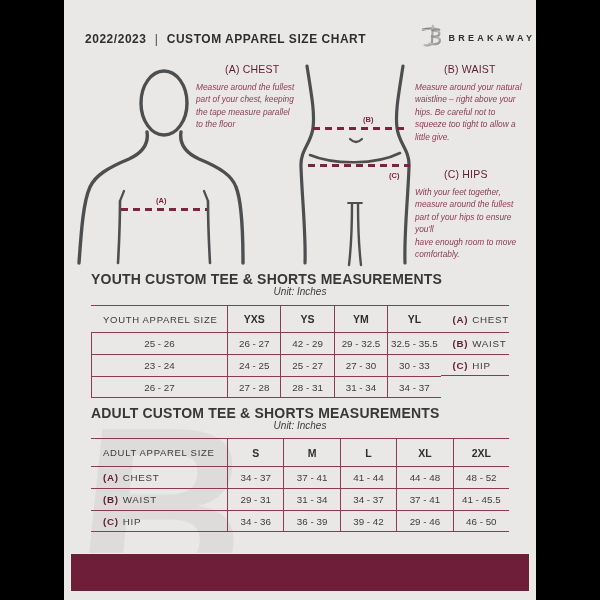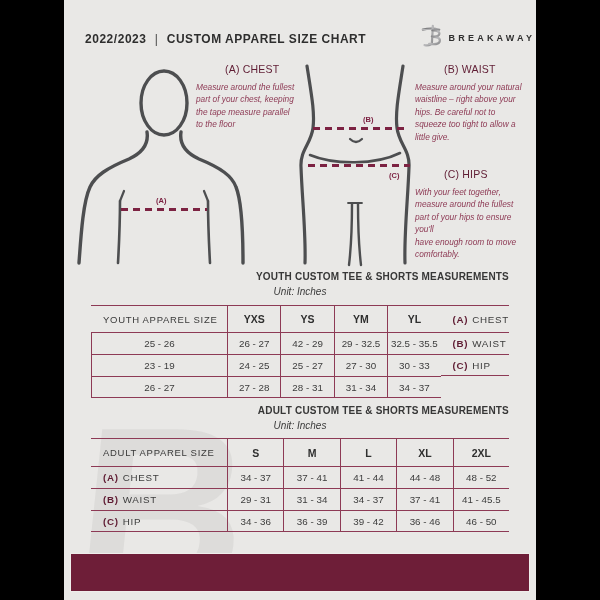--- a/index.html
+++ b/index.html
@@ -21,21 +21,21 @@
 
   
   .fig-svg{position:absolute;}
   .dash{position:absolute;height:2.5px;background:repeating-linear-gradient(90deg,var(--maroon-accent) 0 7px,transparent 7px 12px);}
   .tag{position:absolute;font-size:7.5px;font-weight:bold;color:var(--maroon-accent);}
   .instr{position:absolute;}
   .instr h3{font-size:10.5px;font-weight:normal;color:var(--maroon-head);letter-spacing:.2px;margin-bottom:6px;padding-left:29px;}
   .instr p{font-size:8.3px;font-style:italic;color:var(--maroon-italic);line-height:1.5;white-space:pre-line;}
 
   
-  .sec-title{position:absolute;left:27px;width:418px;text-align:right;font-size:10px;font-weight:bold;color:#373737;letter-spacing:.2px;}
+  .sec-title{position:absolute;left:27px;width:418px;text-align:left;font-size:14px;font-weight:bold;color:#373737;letter-spacing:.2px;}
   .sec-unit{position:absolute;left:27px;width:418px;text-align:center;font-size:10px;font-style:italic;color:#3b3b3b;}
   .size-table{position:absolute;left:27px;width:418px;display:grid;grid-template-columns:136px repeat(5,1fr);}
   .cell{display:flex;align-items:center;justify-content:center;font-size:9.8px;color:#3c3c3c;border-color:var(--maroon-line);}
   .cell.bt{border-top:1px solid var(--maroon-line);}
   .cell.bb{border-bottom:1px solid var(--maroon-line);}
   .cell.bl{border-left:1px solid var(--maroon-line);}
   .cell.head{font-weight:bold;font-size:10.5px;color:#2f2f2f;}
   .cell.corner,.cell.row-label{justify-content:flex-start;padding-left:12px;}
   .cell.corner{font-weight:normal;font-size:9.5px;letter-spacing:.7px;color:#3a3a3a;}
   .cell.row-label{letter-spacing:.7px;}
@@ -140,21 +140,21 @@
       </div>
       <div class="cell bt bl">25 - 26</div>
       <div class="cell bt bl">26 - 27</div>
       <div class="cell bt bl">42 - 29</div>
       <div class="cell bt bl">29 - 32.5</div>
       <div class="cell bt bl">32.5 - 35.5</div>
       <div class="cell row-label bt">
         <span class="rtag">(B)</span>
         <span>WAIST</span>
       </div>
-      <div class="cell bt bl">23 - 19</div>
+      <div class="cell bt bl">23 - 24</div>
       <div class="cell bt bl">24 - 25</div>
       <div class="cell bt bl">25 - 27</div>
       <div class="cell bt bl">27 - 30</div>
       <div class="cell bt bl">30 - 33</div>
       <div class="cell row-label bt bb">
         <span class="rtag">(C)</span>
         <span>HIP</span>
       </div>
       <div class="cell bt bl bb">26 - 27</div>
       <div class="cell bt bl bb">27 - 28</div>
@@ -190,18 +190,18 @@
       <div class="cell bt bl">34 - 37</div>
       <div class="cell bt bl">37 - 41</div>
       <div class="cell bt bl">41 - 45.5</div>
       <div class="cell row-label bt bb">
         <span class="rtag">(C)</span>
         <span>HIP</span>
       </div>
       <div class="cell bt bl bb">34 - 36</div>
       <div class="cell bt bl bb">36 - 39</div>
       <div class="cell bt bl bb">39 - 42</div>
-      <div class="cell bt bl bb">36 - 46</div>
+      <div class="cell bt bl bb">29 - 46</div>
       <div class="cell bt bl bb">46 - 50</div>
     </div>
 
   <div class="footer-bar"></div>
 </div>
 
 </body></html>

